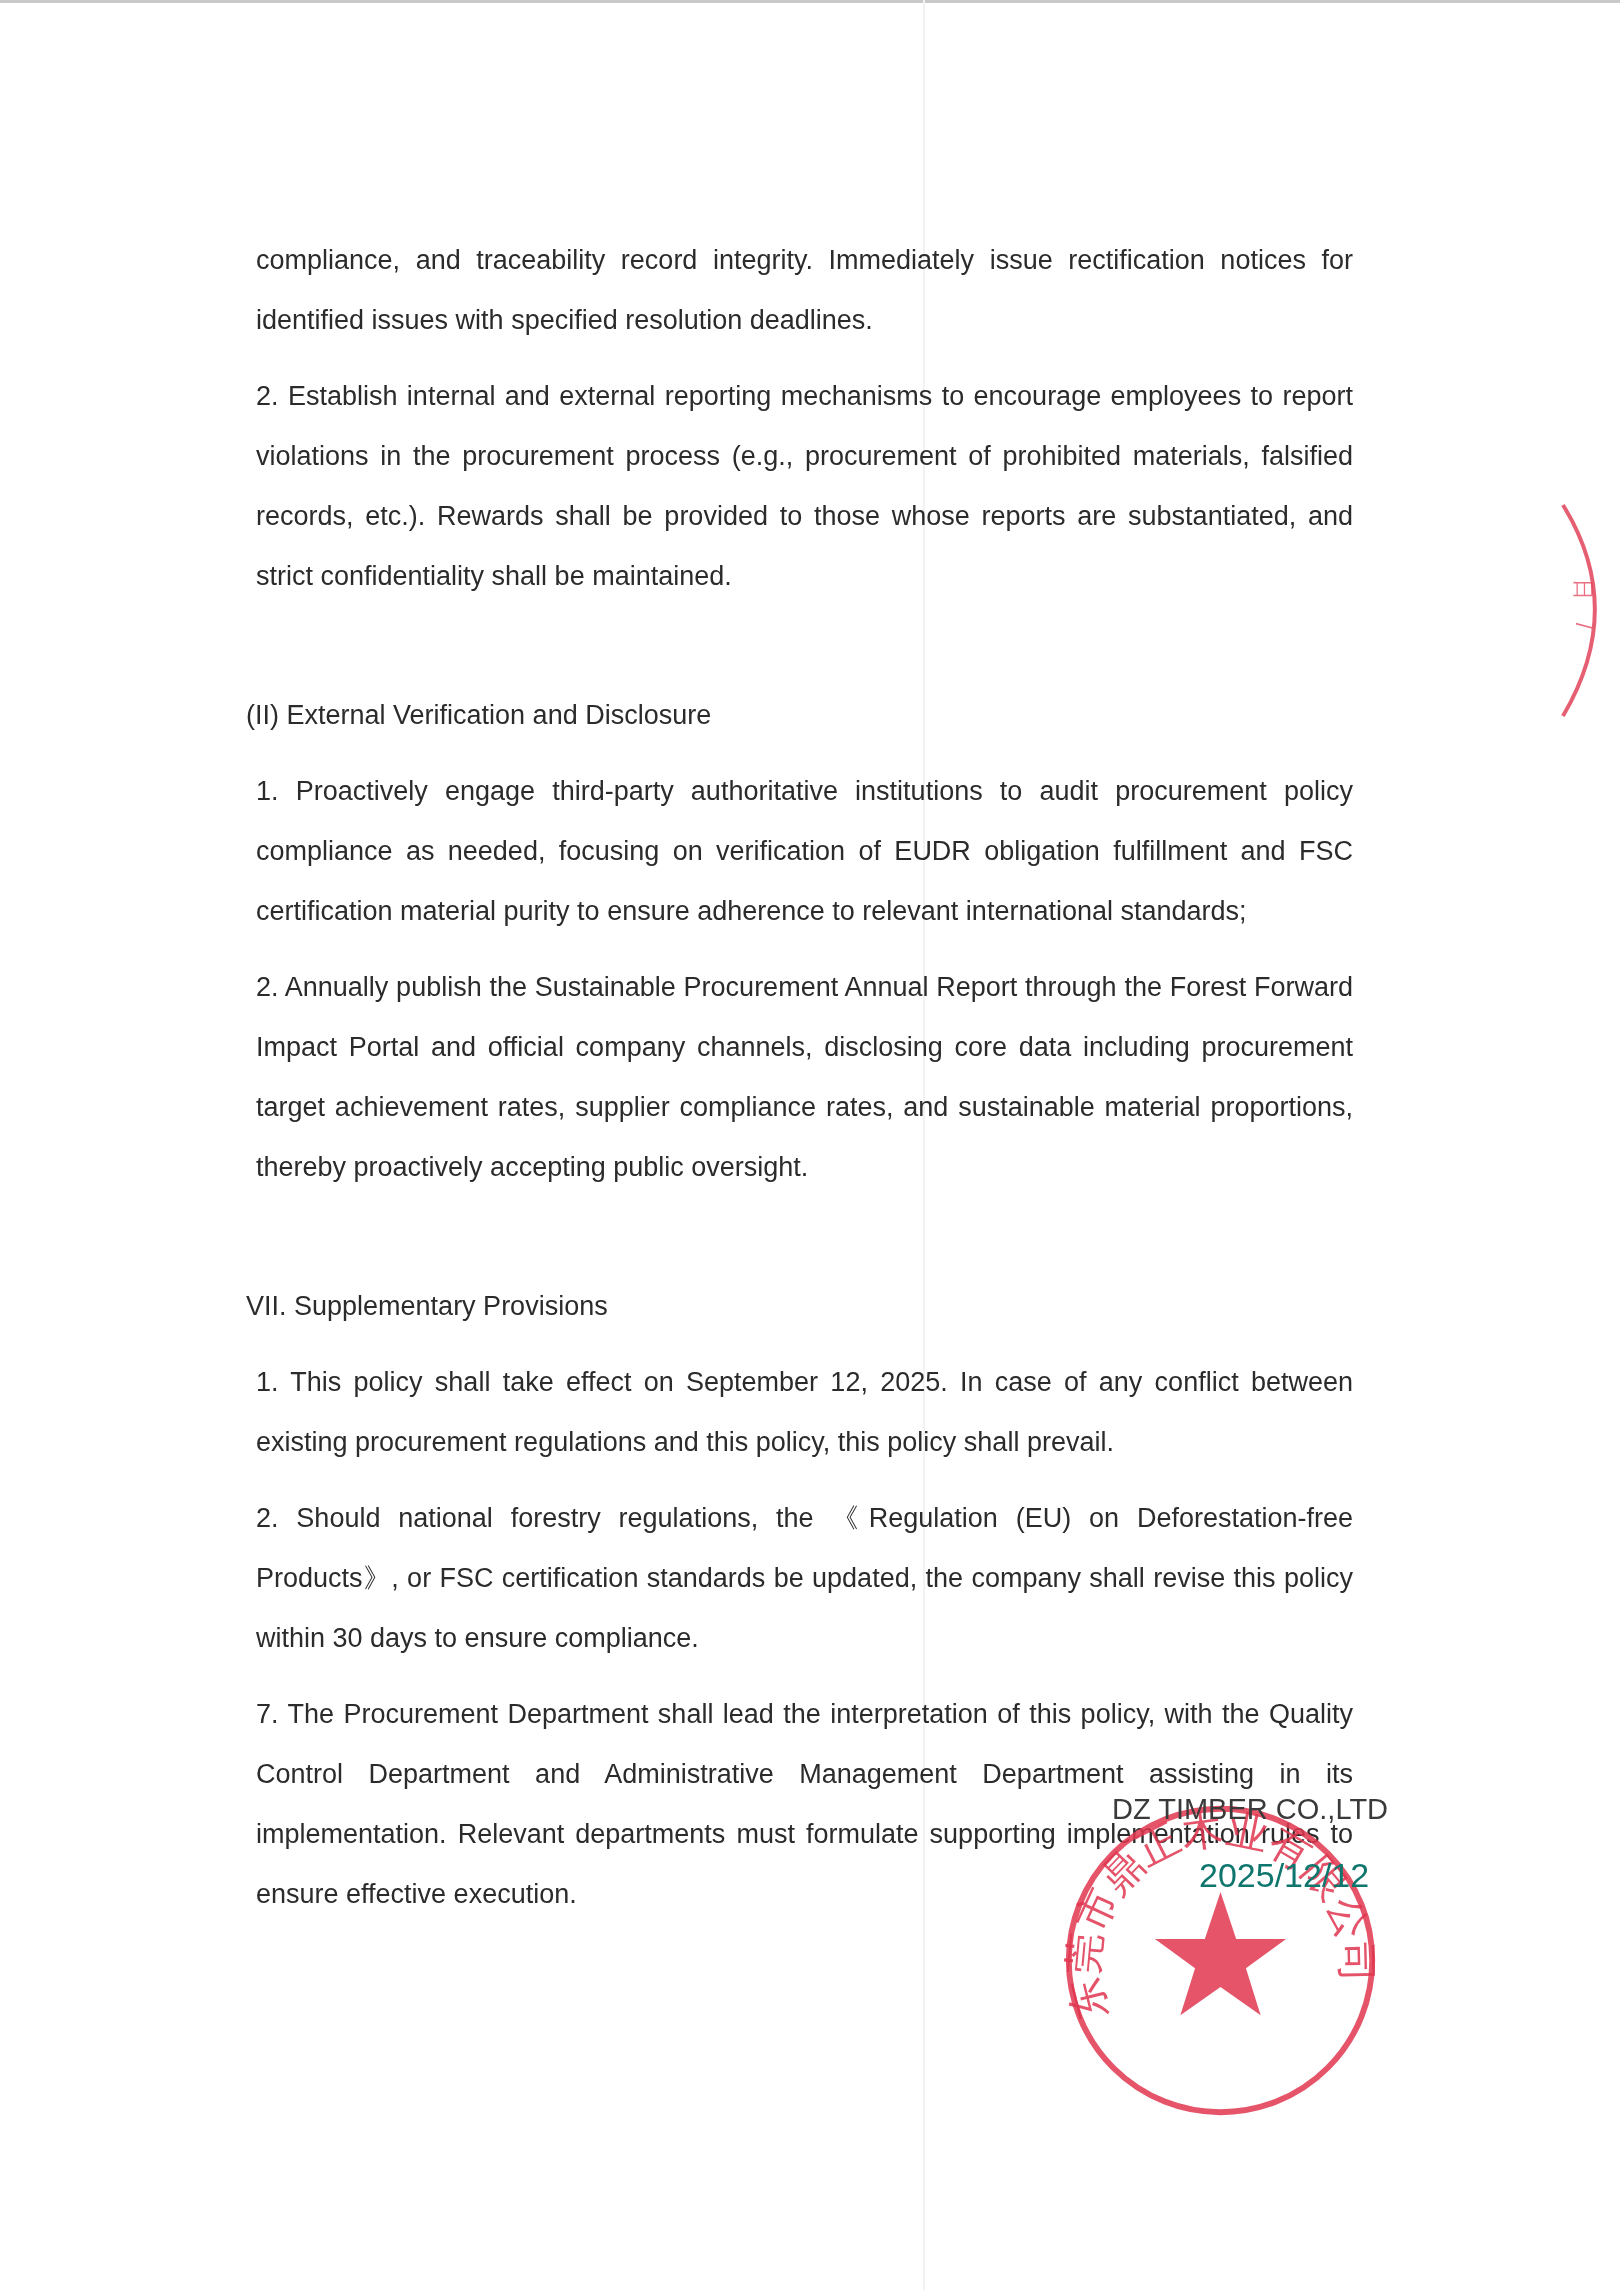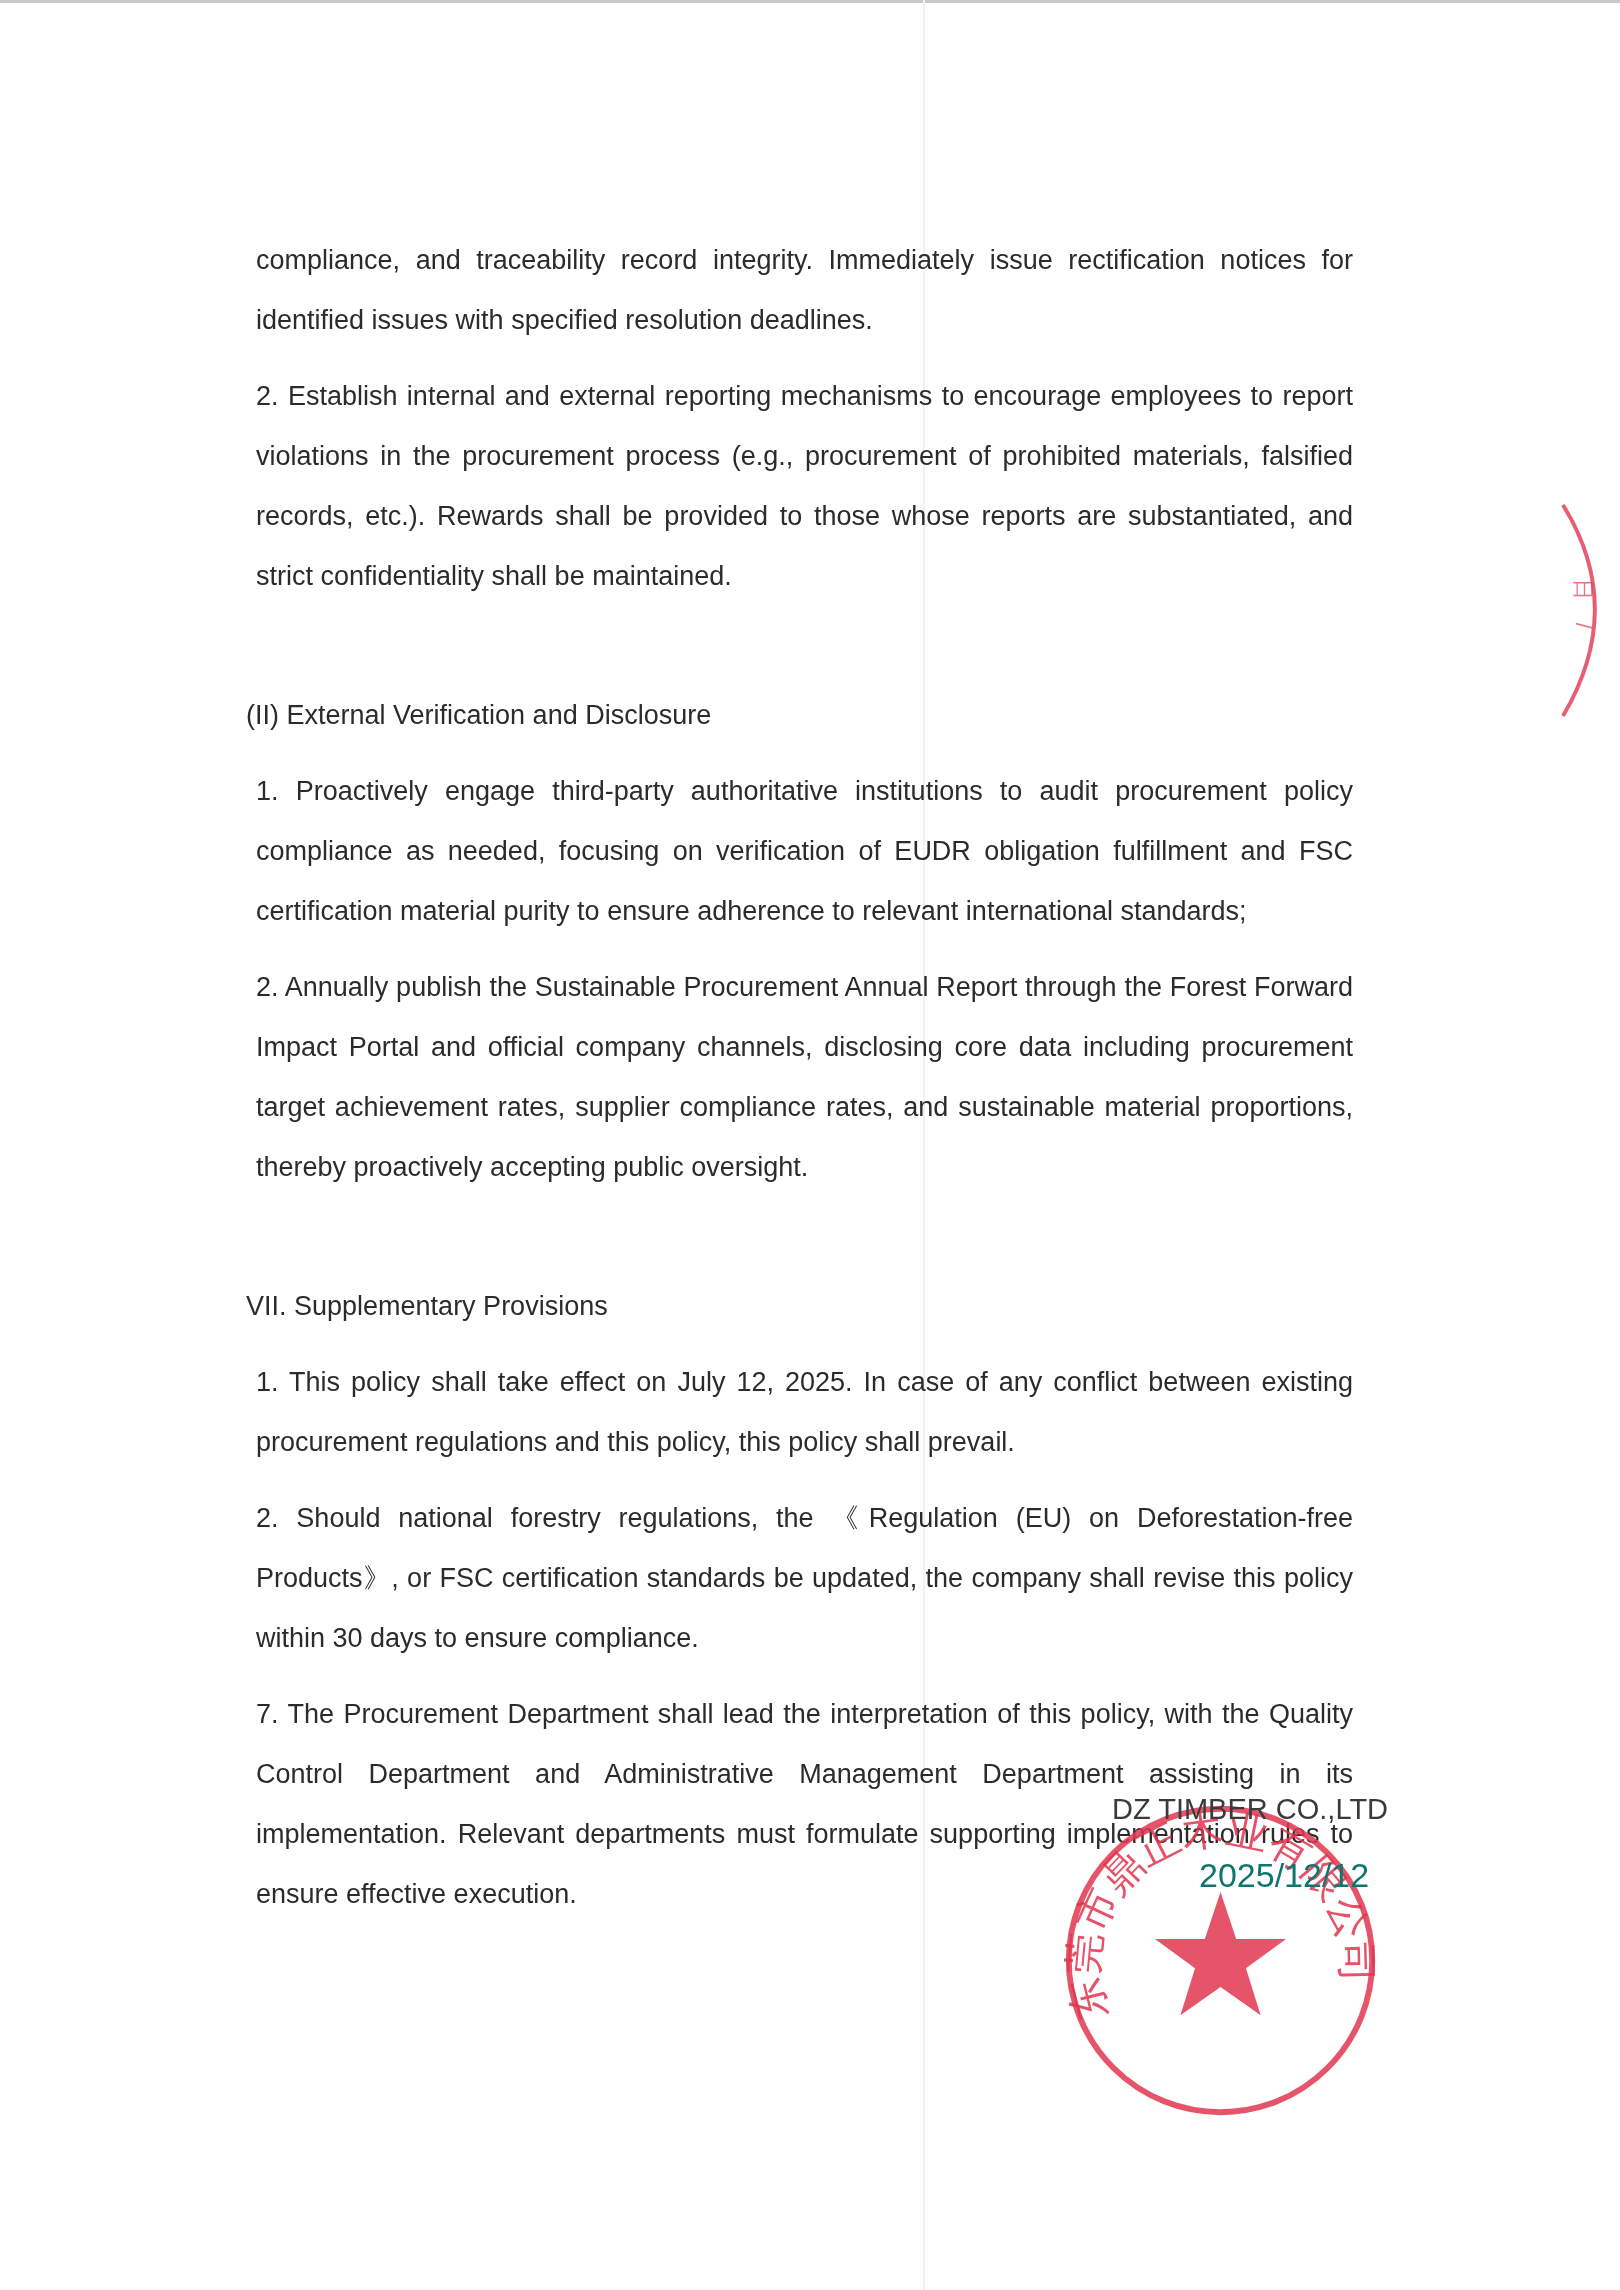--- a/index.html
+++ b/index.html
@@ -39,21 +39,21 @@
 
 <div class="page-body">
   <p class="para">compliance, and traceability record integrity. Immediately issue rectification notices for identified issues with specified resolution deadlines.</p>
   <p class="para">2. Establish internal and external reporting mechanisms to encourage employees to report violations in the procurement process (e.g., procurement of prohibited materials, falsified records, etc.). Rewards shall be provided to those whose reports are substantiated, and strict confidentiality shall be maintained.</p>
   <div class="gap"></div>
   <p class="section-heading">(II) External Verification and Disclosure</p>
   <p class="para">1. Proactively engage third-party authoritative institutions to audit procurement policy compliance as needed, focusing on verification of EUDR obligation fulfillment and FSC certification material purity to ensure adherence to relevant international standards;</p>
   <p class="para">2. Annually publish the Sustainable Procurement Annual Report through the Forest Forward Impact Portal and official company channels, disclosing core data including procurement target achievement rates, supplier compliance rates, and sustainable material proportions, thereby proactively accepting public oversight.</p>
   <div class="gap"></div>
   <p class="section-heading">VII. Supplementary Provisions</p>
-  <p class="para">1. This policy shall take effect on July 12, 2025. In case of any conflict between existing procurement regulations and this policy, this policy shall prevail.</p>
+  <p class="para">1. This policy shall take effect on September 12, 2025. In case of any conflict between existing procurement regulations and this policy, this policy shall prevail.</p>
   <p class="para">2. Should national forestry regulations, the 《Regulation (EU) on Deforestation-free Products》, or FSC certification standards be updated, the company shall revise this policy within 30 days to ensure compliance.</p>
   <p class="para">7. The Procurement Department shall lead the interpretation of this policy, with the Quality Control Department and Administrative Management Department assisting in its implementation. Relevant departments must formulate supporting implementation rules to ensure effective execution.</p>
 </div>
 
 <div class="seal">
   <svg viewBox="0 0 330 330">
     <circle cx="165" cy="165" r="155" fill="none" stroke="#e0364f" stroke-width="6" opacity="0.85"></circle>
     <polygon points="165,95 181,143 232,143 191,173 206,221 165,192 124,221 139,173 98,143 149,143" fill="#e0364f" opacity="0.85"></polygon>
     <defs>
       <path id="sealArc" d="M 55,230 A 125,125 0 1,1 275,230"></path>

